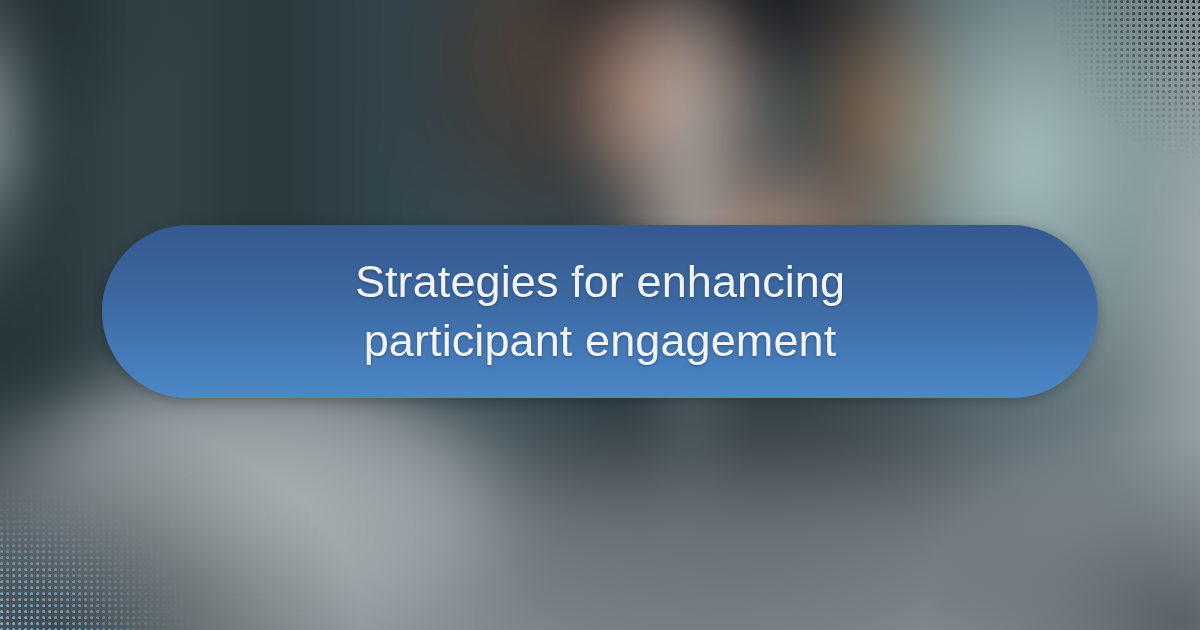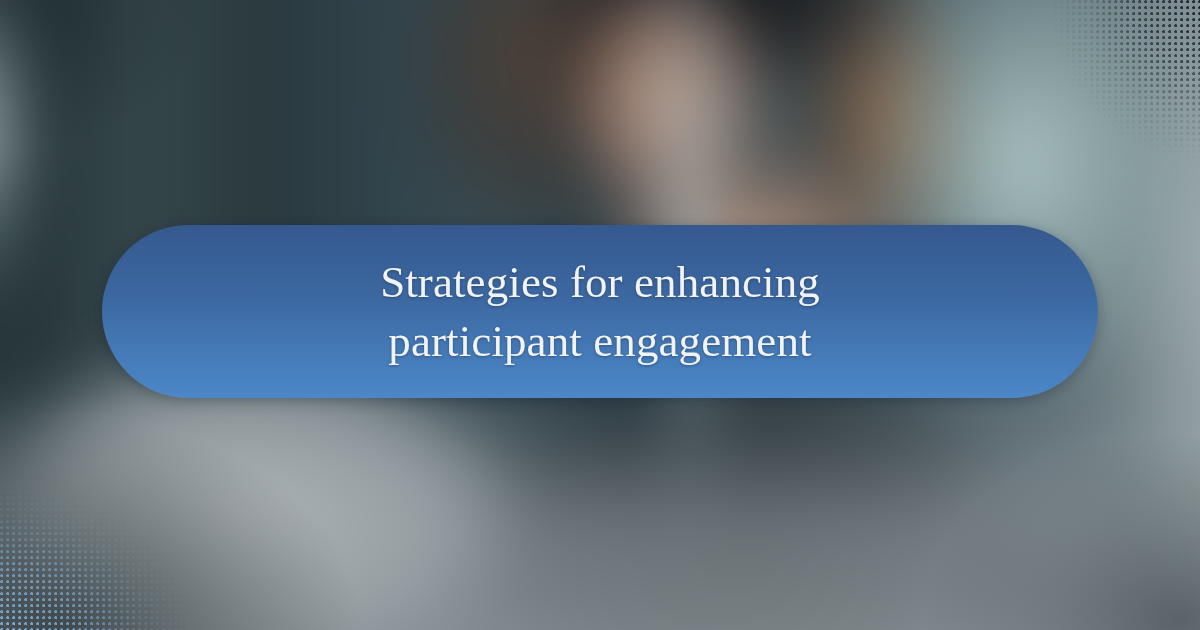--- a/index.html
+++ b/index.html
@@ -7,21 +7,21 @@
     margin: 0;
     padding: 0;
     background: #1b2327;
   }
 
   .stage {
     position: relative;
     width: 1200px;
     height: 630px;
     overflow: hidden;
-    font-family: Liberation Serif, serif;
+    font-family: Liberation Sans, sans-serif;
     background: #4a5a60;
   }
 
   
   .photo {
     position: absolute;
     inset: -60px;
     background-color: #35464c;
     background-image:
       

